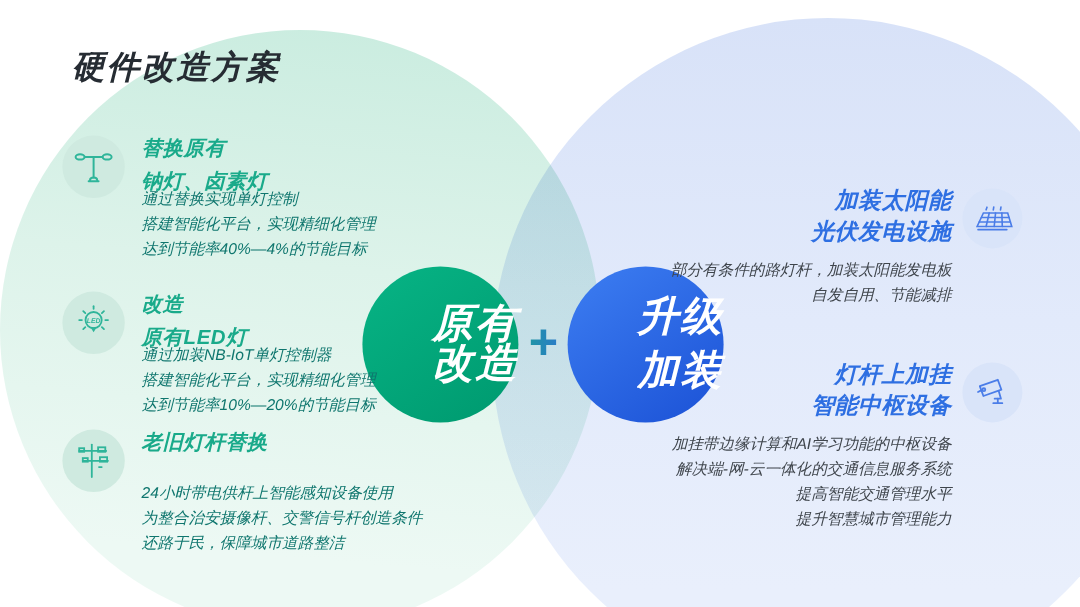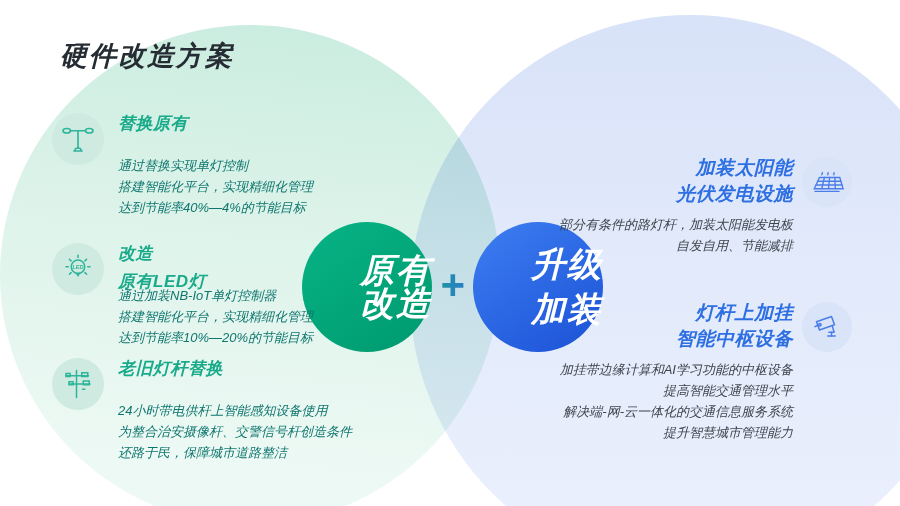--- a/index.html
+++ b/index.html
@@ -92,20 +92,21 @@
         <ellipse cx="9" cy="13" rx="5" ry="3"></ellipse>
         <ellipse cx="39" cy="13" rx="5" ry="3"></ellipse>
         <path d="M14 13 H34"></path>
         <path d="M24 13 V36"></path>
         <path d="M20 39 C20 37 22 36 24 36 C26 36 28 37 28 39"></path>
         <path d="M18.5 40 H29.5"></path>
       </svg>
     </div>
     <div class="item-head">
       <div>替换原有</div>
+      <div>钠灯、卤素灯</div>
     </div>
     <div class="item-body">
       <div>通过替换实现单灯控制</div>
       <div>搭建智能化平台，实现精细化管理</div>
       <div>达到节能率40%—4%的节能目标</div>
     </div>
   </div>
 
   <div class="item item-2">
     <div class="icon-circle teal">
@@ -201,19 +202,19 @@
         <path d="M30 31 V36"></path>
         <path d="M25 36 H35"></path>
       </svg>
     </div>
     <div class="r-head">
       <div>灯杆上加挂</div>
       <div>智能中枢设备</div>
     </div>
     <div class="r-body">
       <div>加挂带边缘计算和AI学习功能的中枢设备</div>
+      <div>解决端-网-云一体化的交通信息服务系统</div>
       <div>提高智能交通管理水平</div>
-      <div>解决端-网-云一体化的交通信息服务系统</div>
       <div>提升智慧城市管理能力</div>
     </div>
   </div>
 
 </div>
 
 </body></html>

